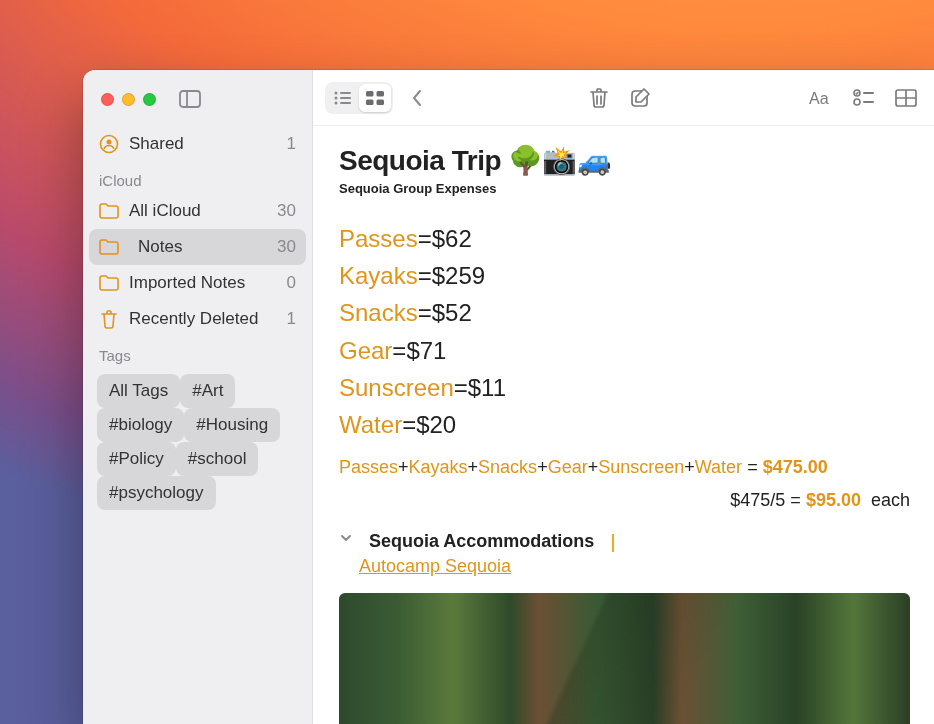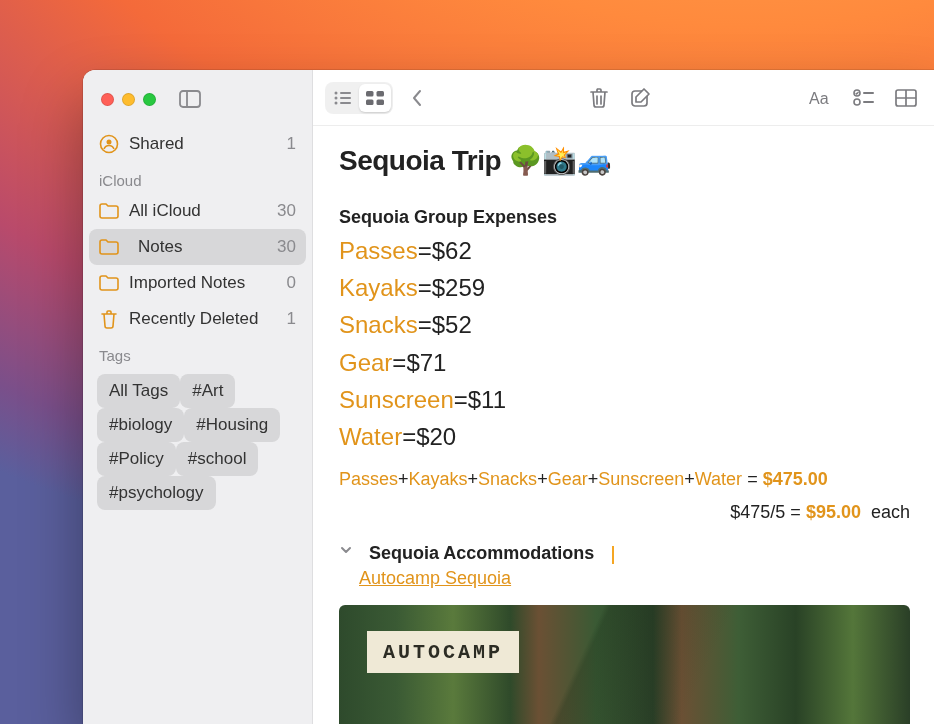--- a/index.html
+++ b/index.html
@@ -63,22 +63,22 @@
     color: #7a7a7e;
     gap: 6px;
   }
   .tb-group { display:flex; align-items:center; }
   .seg { display:flex; background: rgba(0,0,0,.06); border-radius: 8px; padding:2px; }
   .seg .seg-btn { width:32px; height:28px; display:flex; align-items:center; justify-content:center; border-radius:6px; color:#7a7a7e; }
   .seg .seg-btn.active { background:#fff; box-shadow: 0 1px 2px rgba(0,0,0,.15); color:#555; }
   .tb-btn { width:36px; height:32px; display:flex; align-items:center; justify-content:center; border-radius:6px; color:#7b7b7f; }
   .spacer { flex:1; }
   .note-body { padding: 18px 26px 0 26px; font-size: 18px; color: #222; overflow:hidden; flex:1; }
-  .note-title { font-size: 28px; font-weight: 700; margin-bottom: 30px; letter-spacing: -0.5px; }
-  .subhead { font-weight: 700; font-size: 18px; margin-bottom: 4px; }
+  .note-title { font-size: 28px; font-weight: 700; margin-bottom: 4px; letter-spacing: -0.5px; }
+  .subhead { font-weight: 700; font-size: 13px; margin-bottom: 24px; }
   .expenses { line-height: 1.55; font-size: 24px; margin-bottom: 14px; }
   .var { color: #e1941b; }
   .formula { font-size: 18px; margin-bottom: 12px; color:#222; }
   .formula .op { color: #222; }
   .formula .eq { color:#222; }
   .formula .res { color: #e1941b; font-weight:600; }
   .each { font-size:18px; margin-bottom: 20px; text-align: right; }
   .disclosure-row { display:flex; align-items:flex-start; gap:16px; font-weight:700; font-size:18px; }
   .chev { color:#8a8a8e; display:flex; }
   .cursor { display:inline-block; width:2px; height:18px; background:#f5a623; transform:translateY(3px); margin-left:2px; }
@@ -283,19 +283,18 @@
             <svg width="14" height="14" viewBox="0 0 14 14">
                 <path d="M3 5l4 4 4-4" fill="none" stroke="#8a8a8e" stroke-width="2" stroke-linecap="round" stroke-linejoin="round"></path>
               </svg>
           </span>
           <span>Sequoia Accommodations</span>
             <span class="cursor"></span>
         </div>
         <a class="link">Autocamp Sequoia</a>
 
         <div class="attachment">
-          <div class="att-btn logo">AUTOCAMP</div>
         </div>
       </div>
     </div>
 
   </div>
 </div>
 
 </body></html>

